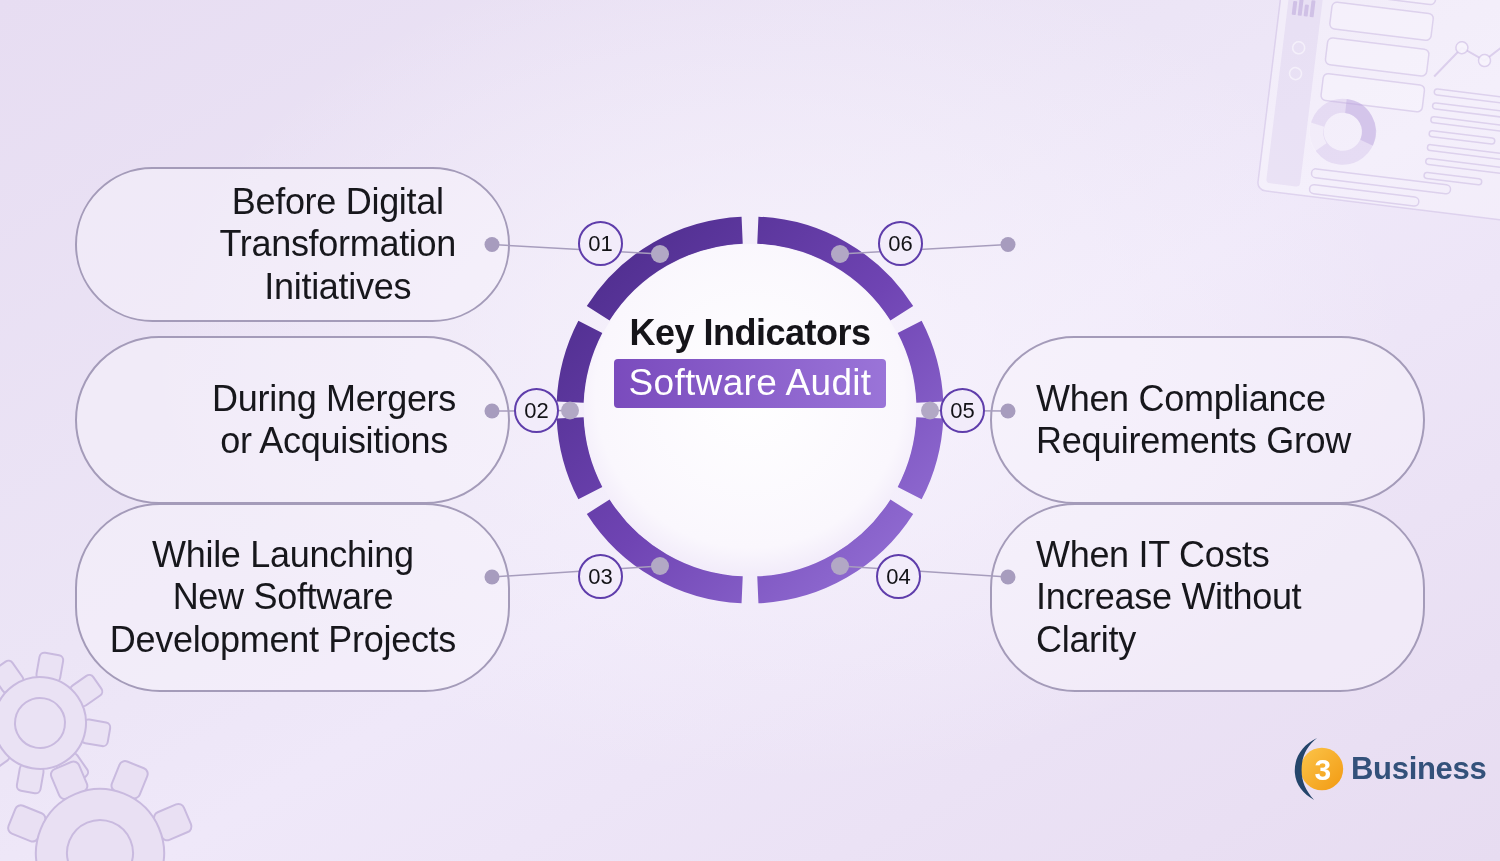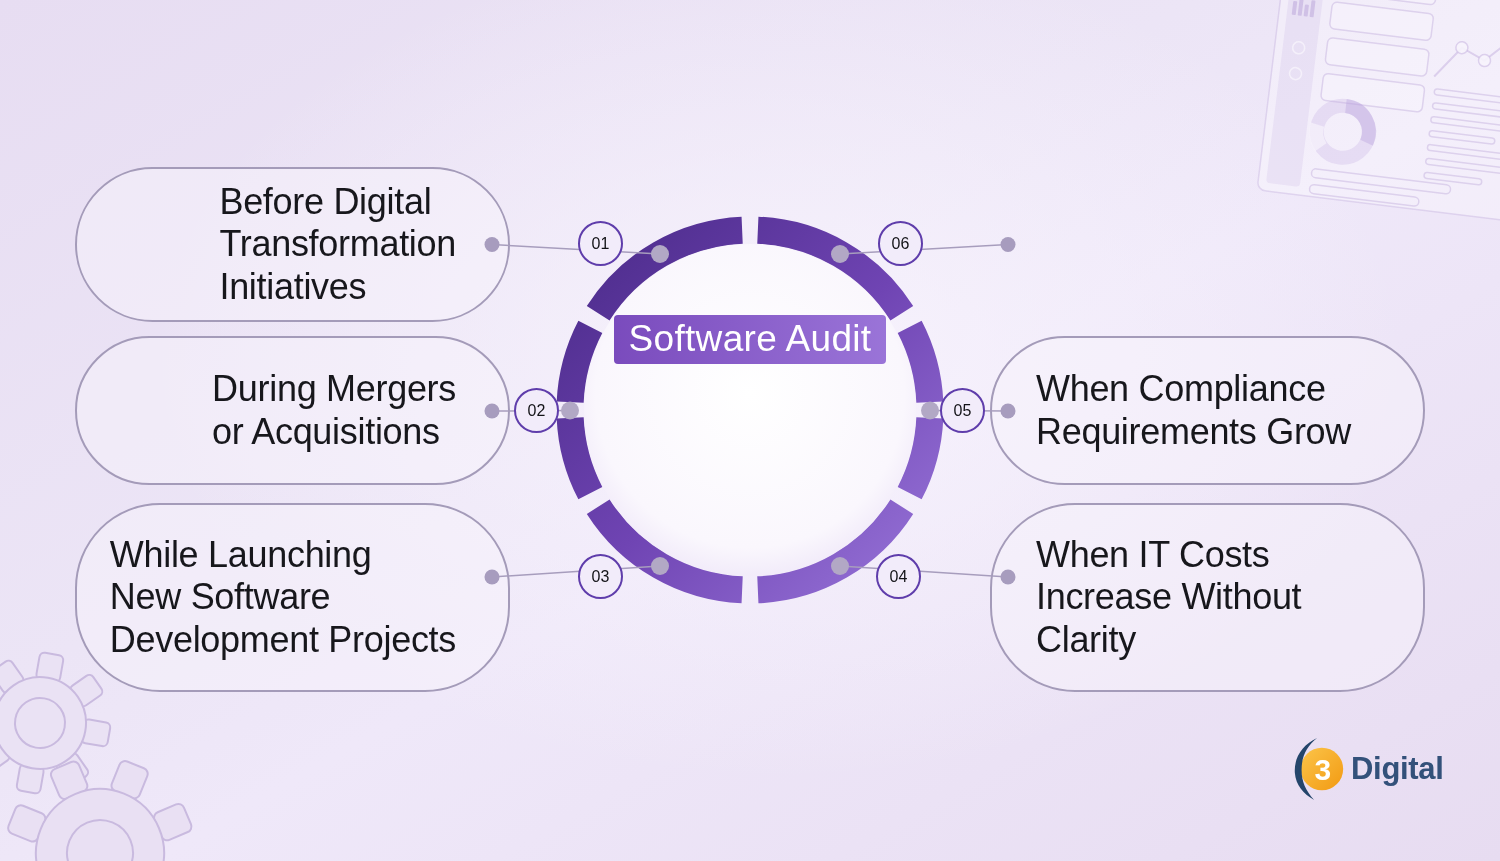--- a/index.html
+++ b/index.html
@@ -21,36 +21,36 @@
     border:2px solid #a49bb9;border-radius:85px;
     background:rgba(247,243,252,0.5);
     display:flex;align-items:center;z-index:1;
   }
   .pill.left{left:75px;justify-content:flex-end;}
   .pill.right{left:990px;justify-content:flex-start;}
   .pill-text{
     font-size:36px;line-height:1.17;color:#17171c;
     letter-spacing:-0.3px;white-space:pre-line;
   }
-  .pill.left .pill-text{text-align:left;padding-right:52px;}
+  .pill.left .pill-text{text-align:center;padding-right:52px;}
   .pill.right .pill-text{text-align:left;padding-left:44px;}
   #pill-01,#pill-06{top:167px;height:155px;}
-  #pill-02,#pill-05{top:336px;height:149px;}
+  #pill-02,#pill-05{top:336px;height:168px;}
   #pill-03,#pill-04{top:503px;height:189px;}
 
   .ring-svg{position:absolute;left:550px;top:210px;z-index:2;}
   .connector-svg{position:absolute;left:0;top:0;z-index:3;pointer-events:none;}
 
   
   .badge{
     position:absolute;width:45px;height:45px;box-sizing:border-box;
     border:2.5px solid #5f3dab;border-radius:50%;
     background:#f2ecfa;
     display:flex;align-items:center;justify-content:center;
-    font-size:16px;color:#131317;z-index:4;
+    font-size:22px;color:#131317;z-index:4;
   }
   #badge-01{left:578px;top:221px;}
   #badge-02{left:514px;top:388px;}
   #badge-03{left:578px;top:554px;}
   #badge-04{left:876px;top:554px;}
   #badge-05{left:940px;top:388px;}
   #badge-06{left:878px;top:221px;}
 
   
   .center-text{
@@ -227,31 +227,32 @@
   </svg>
 
   <div class="badge" id="badge-01">01</div>
   <div class="badge" id="badge-02">02</div>
   <div class="badge" id="badge-03">03</div>
   <div class="badge" id="badge-04">04</div>
   <div class="badge" id="badge-05">05</div>
   <div class="badge" id="badge-06">06</div>
 
   <div class="center-text">
+    <div class="title-line">Key Indicators</div>
     <div class="highlight-chip">Software Audit</div>
   </div>
 
   <div class="logo">
     <svg class="logo-mark" viewBox="0 0 60 66">
       <defs>
         <linearGradient id="orangeGrad" x1="0" y1="0" x2="1" y2="1">
           <stop offset="0" stop-color="#fcc54a"></stop>
           <stop offset="1" stop-color="#f29a12"></stop>
         </linearGradient>
       </defs>
       <circle cx="33" cy="33" r="22" fill="url(#orangeGrad)"></circle>
       <path d="M 28 1 C 13 8 4 21 5 37 C 6 50 14 59 25 65 C 16 55 12 46 12 34 C 12 19 18 9 28 1 Z" fill="#24456b"></path>
       <text x="34" y="44" text-anchor="middle" font-family="Liberation Sans, sans-serif" font-size="31" font-weight="bold" fill="#ffffff">3</text>
     </svg>
-    <span class="logo-text">Digital</span>
+    <span class="logo-text">Business</span>
   </div>
 
 </div>
 
 </body></html>

